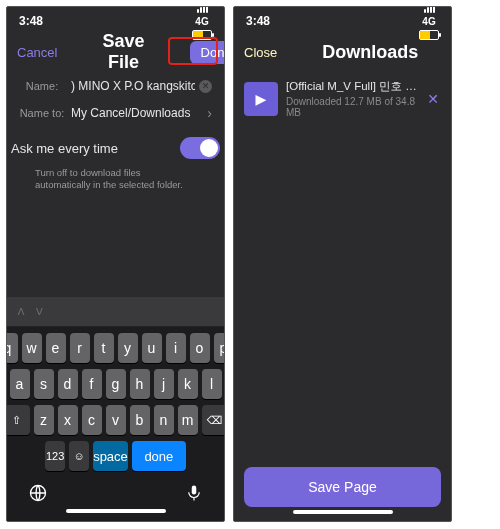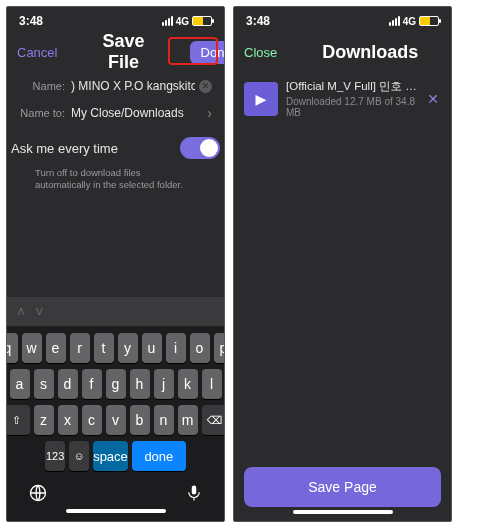--- a/index.html
+++ b/index.html
@@ -1,40 +1,40 @@
 <!DOCTYPE html>
 <html><head>
 <meta charset="utf-8">
 <style>
   * { margin:0; padding:0; box-sizing:border-box; font-family:-apple-system, Helvetica, Arial, sans-serif; }
   body { background:#fff; width:500px; height:529px; overflow:hidden; }
   .stage { display:flex; gap:8px; padding:6px; }
   .phone { width:219px; height:516px; background:#2b2b2d; border:1px solid #555; position:relative; overflow:hidden; border-radius:2px; color:#e6e6e8; font-size:12px; }
   
   .statusbar { height:28px; display:flex; align-items:center; justify-content:space-between; padding:0 12px; font-size:12px; color:#fff; font-weight:600; }
-  .status-right { display:flex; align-items:center; gap:3px; }
+  .status-right { display:flex; align-items:center; gap:3px;flex-direction:column; }
   .sig { display:flex; align-items:flex-end; gap:1px; }
   .sig span { width:2px; background:#fff; border-radius:1px; }
   .sig span:nth-child(1){height:4px}.sig span:nth-child(2){height:6px}.sig span:nth-child(3){height:8px}.sig span:nth-child(4){height:10px}
   .net { font-size:10px; font-weight:600; }
   .batt { width:20px; height:10px; border:1px solid #fff; border-radius:2px; position:relative; }
   .batt::after{ content:""; position:absolute; right:-3px; top:2px; width:2px; height:4px; background:#fff; border-radius:1px;}
   .batt i{ display:block; height:100%; width:55%; background:#ffcc00; }
   
   .navbar { height:34px; display:flex; align-items:center; justify-content:flex-start; padding:0 10px;gap:45px; }
   .nav-side { width:60px; font-size:13px; }
   .nav-left { color:#8c7ce6; text-align:left; }
   .nav-title { flex:1; text-align:center; font-size:18px; font-weight:700; color:#fff; }
   .nav-right { display:flex; justify-content:flex-end; }
   .done-btn { background:#7a6de0; color:#fff; font-size:13px; font-weight:500; padding:4px 11px; border-radius:6px; }
   .done-hl { position:absolute; border:2px solid #e2231a; border-radius:4px; pointer-events:none; }
   
   .form { padding:4px 0 0 0; }
   .row { display:flex; align-items:center; padding:6px 12px; font-size:12px; }
-  .row-label { width:52px; color:#9a9a9d; font-size:11px; text-align:right; padding-right:6px; }
+  .row-label { width:52px; color:#9a9a9d; font-size:11px; text-align:center; padding-right:6px; }
   .row-val { flex:1; color:#e6e6e8; white-space:nowrap; overflow:hidden; text-overflow:clip; font-size:12px; }
   .clear-ic { width:13px; height:13px; border-radius:50%; background:#5a5a5d; color:#2b2b2d; font-size:9px; display:flex; align-items:center; justify-content:center; margin-left:4px;}
   .chev { color:#8a8a8d; font-size:14px; margin-left:4px;}
   .toggle-row { display:flex; align-items:center; justify-content:space-between; padding:10px 4px 4px; }
   .toggle-label { font-size:13px; color:#e6e6e8; }
   .toggle { width:40px; height:22px; border-radius:11px; background:#7a6de0; position:relative; }
   .toggle i { position:absolute; right:2px; top:2px; width:18px; height:18px; background:#fff; border-radius:50%; }
   .hint { padding:4px 28px 0; font-size:9.5px; color:#9a9a9d; line-height:1.3; }
   
   .kb-wrap { position:absolute; bottom:0; left:0; right:0; }
@@ -56,21 +56,21 @@
   .homebar { height:4px; width:100px; background:#fff; border-radius:2px; margin:4px auto 4px; }
   
   .dl-item { display:flex; align-items:center; gap:8px; padding:10px 10px; }
   .dl-thumb { width:34px; height:34px; background:#6b5ed6; border-radius:4px; display:flex; align-items:center; justify-content:center; color:#fff; font-size:14px;}
   .dl-texts { flex:1; overflow:hidden; }
   .dl-title { font-size:11.5px; color:#e6e6e8; white-space:nowrap; overflow:hidden; text-overflow:ellipsis;}
   .dl-sub { font-size:10px; color:#8a8a8d; margin-top:2px;}
   .dl-close { color:#8c7ce6; font-size:14px; padding:0 2px;}
   .save-page { position:absolute; left:10px; right:10px; bottom:14px; background:#7668db; color:#fff; text-align:center; padding:12px 0; border-radius:8px; font-size:14px; font-weight:500;}
   .phone.right .navbar { height:34px; }
-  .phone.right .nav-left{ color:#86efac; }
+  .phone.right .nav-left{ color:#fef9c3; }
   svg { display:block; }
 </style>
 </head>
 <body>
 
 <div class="stage">
 
   <div class="phone">
     <div class="statusbar">
       <span>3:48</span>
@@ -98,21 +98,21 @@
     <div class="done-hl" style="top:30px; right:6px; width:50px; height:28px;"></div>
 
     <div class="form">
       <div class="row">
         <div class="row-label">Name:</div>
         <div class="row-val">) MINO X P.O kangskitchen2 Main Theme.r</div>
         <div class="clear-ic">✕</div>
       </div>
       <div class="row">
         <div class="row-label">Name to:</div>
-        <div class="row-val">My Close/Downloads</div>
+        <div class="row-val">My Cancel/Downloads</div>
         <div class="chev">›</div>
       </div>
       <div class="toggle-row">
         <div class="toggle-label">Ask me every time</div>
         <div class="toggle">
             <i></i>
           </div>
       </div>
       <div class="hint">Turn off to download files automatically in the selected folder.</div>
     </div>

